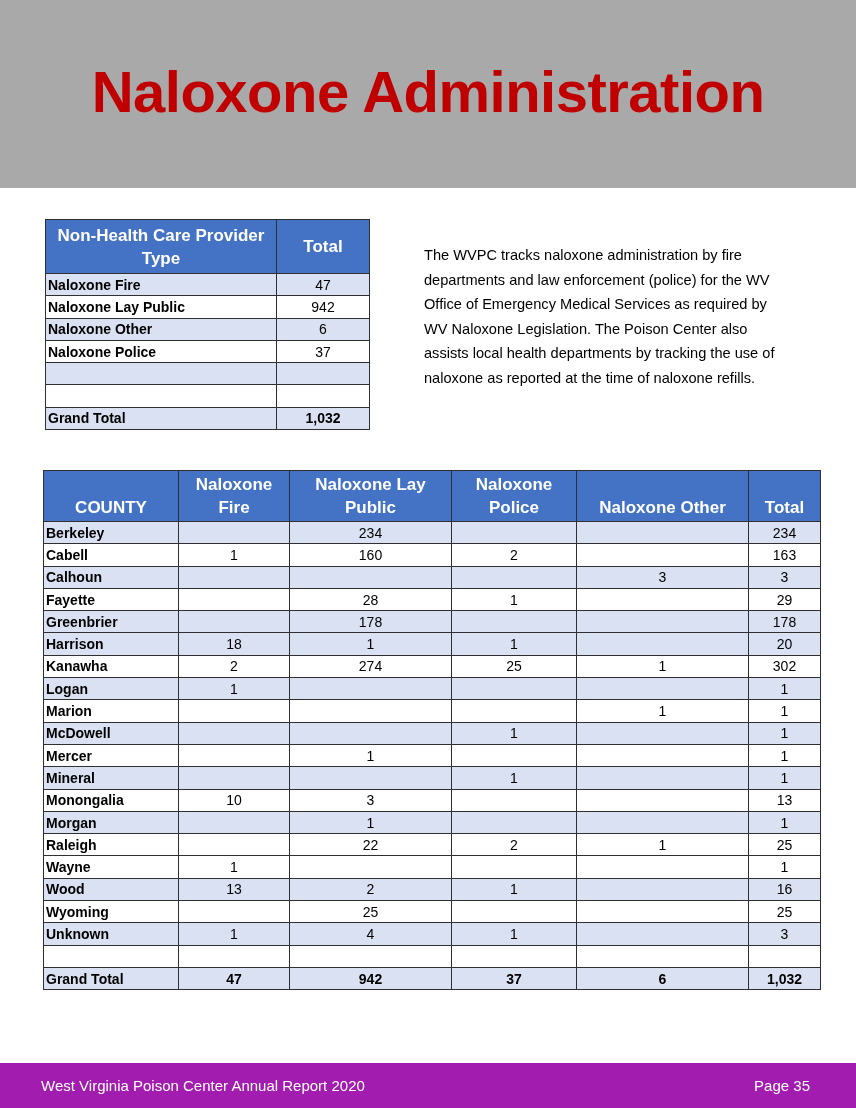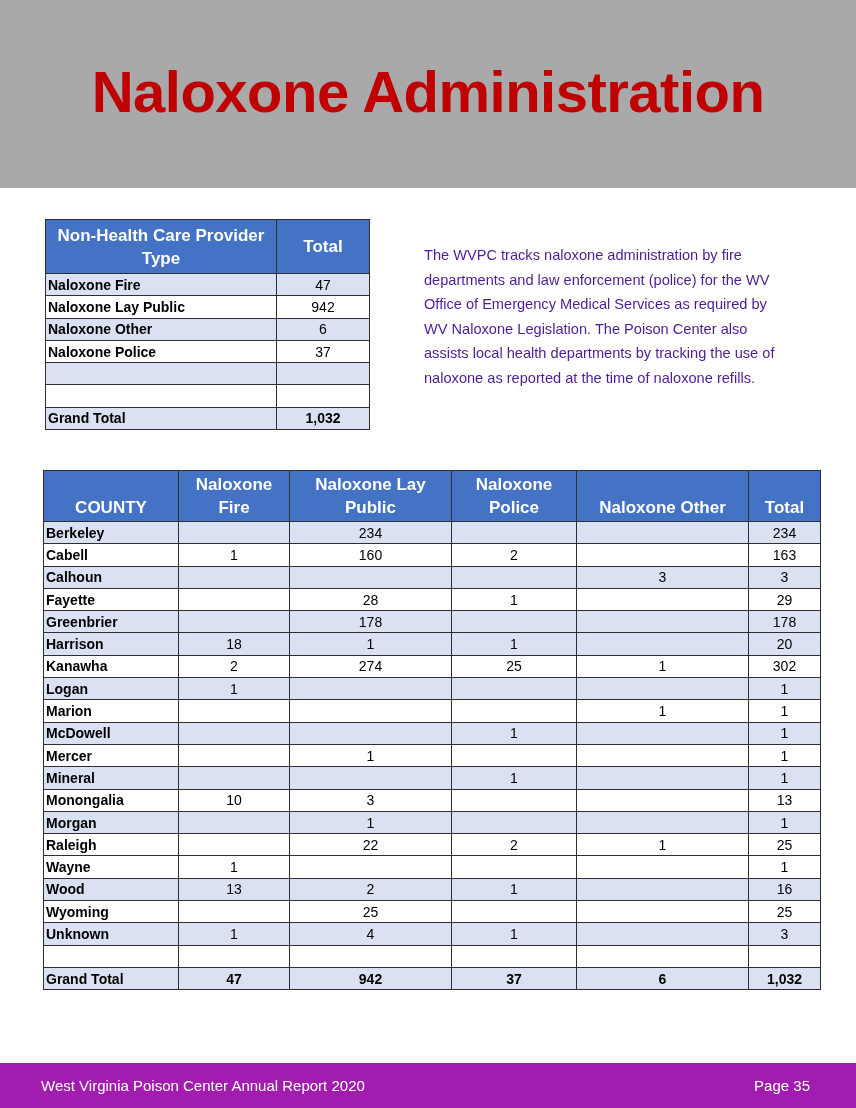--- a/index.html
+++ b/index.html
@@ -15,21 +15,21 @@
     th { background: #4472c4; color: #ffffff; font-weight: bold; font-size: 17px; line-height: 23px; }
     tr.band td { background: #d9e1f2; }
     td.label { font-weight: bold; text-align: left; padding-left: 2px; }
     td.num { text-align: center; }
     td.bold { font-weight: bold; margin-left: 32px; }
 
     .summary { left: 45px; top: 219px; width: 324px; }
     .summary th { height: 54px; vertical-align: middle; }
     .summary td { height: 22.3px; }
 
-    .desc { position: absolute; left: 424px; top: 243px; width: 360px; font-size: 14.6px; line-height: 24.5px; color: #4c1d95; }
+    .desc { position: absolute; left: 424px; top: 243px; width: 360px; font-size: 14.6px; line-height: 24.5px; color: #000000; }
 
     .county { left: 43px; top: 470px; width: 777px; }
     .county th { height: 51px; vertical-align: bottom; padding-bottom: 2px; }
     .county td { height: 22.3px; }
 
     .footer { position: absolute; left: 0; top: 1063px; width: 856px; height: 45px; background: #a21caf; color: #ffffff; font-size: 15px; }
     .footer .left { position: absolute; left: 41px; top: 14px; }
     .footer .right { position: absolute; right: 46px; top: 14px; }
   </style>
 </head>

